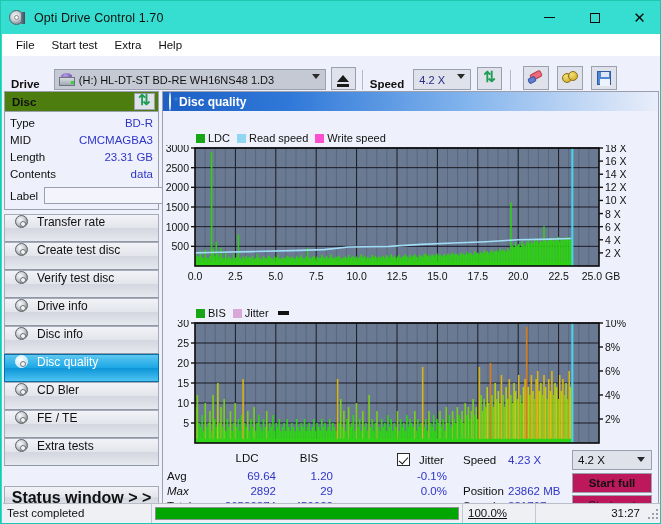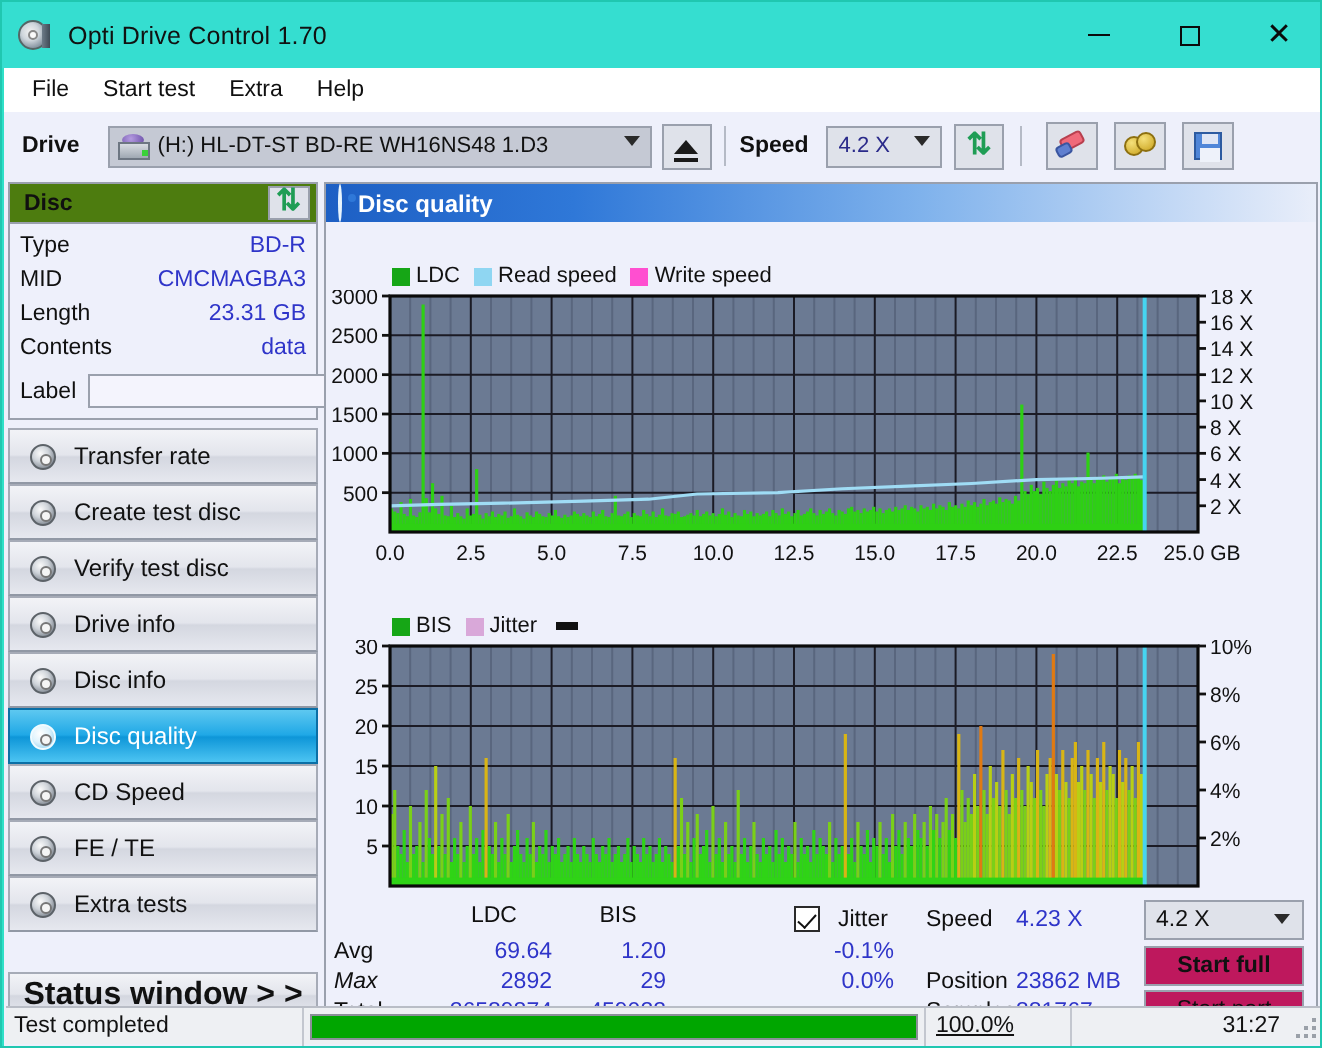--- a/index.html
+++ b/index.html
@@ -64,21 +64,21 @@
     background: #ffffff; display: flex; align-items: center;
   }
   .menu-item {
     font-size: 11.5px; color: #101010; padding: 2px 7px; margin-left: 3px;
   }
   .menu-item:first-child { margin-left: 7px; }
 
   
   .toolbar {
     position: absolute; left: 0; top: 22px; width: 659px; height: 34px;
-    background: #eef0fb; display: flex; align-items: center;
+    background: #eef0fb; display: flex; align-items: flex-end;
   }
   .tb-label { font-size: 11.5px; font-weight: bold; color: #101010; }
   .drive-combo {
     width: 272px; height: 21px; background: #c5c9d4;
     border: 1px solid #9aa0ad; display: flex; align-items: center;
     font-size: 11px; color: #111; position: relative;
   }
   .drive-ico {
     width: 16px; height: 13px; margin-left: 4px; margin-right: 4px;
     position: relative; flex: 0 0 auto;
@@ -159,21 +159,21 @@
     display:flex;align-items:center;justify-content:center;
   }
   .cd-ico{width:13px;height:13px;border-radius:50%;background:radial-gradient(circle at 40% 35%,#fbf8c8,#ddd36a 60%,#b8ad48);border:1px solid #8f8630;position:relative;}
   .cd-ico::after{content:"";position:absolute;left:4.5px;top:4.5px;width:4px;height:4px;border-radius:50%;background:#f7f7e9;border:1px solid #9a9350;}
 
   .navlist { margin-top: 4px; }
   .navbtn {
     width:155px; height:28px; margin-top:0px;
     background: linear-gradient(to bottom,#f2f3f7 0%,#e3e5ec 48%, #d4d7e0 52%, #e6e8ef 100%);
     border:1px solid #a6abb7; border-bottom:1px solid #9198a5;
-    display:flex; align-items:center; font-size:12px; color:#111;
+    display:flex; align-items:flex-start; font-size:12px; color:#111;
   }
   .navbtn.sel {
     background: linear-gradient(to bottom,#5ec8f0 0%, #1fa8e6 48%, #0e96d8 52%, #4cc4f2 100%);
     border:1px solid #0b6fa6; color:#fff;
   }
   .navbtn .ico { width:18px; margin-left:7px; margin-right:7px; display:flex; justify-content:center;}
   .disc-glyph {
     width:13px;height:13px;border-radius:50%;
     background: radial-gradient(circle at 38% 34%, #fafafa 0%, #cfd4da 40%, #8c939c 75%, #5e656d 100%);
     border:1px solid #5c6268; position:relative;
@@ -395,21 +395,21 @@
         <div class="navbtn sel">
           <span class="ico">
               <span class="disc-glyph"></span>
             </span>
           <span>Disc quality</span>
         </div>
         <div class="navbtn">
           <span class="ico">
               <span class="disc-glyph"></span>
             </span>
-          <span>CD Speed</span>
+          <span>CD Bler</span>
         </div>
         <div class="navbtn">
           <span class="ico">
               <span class="disc-glyph"></span>
             </span>
           <span>FE / TE</span>
         </div>
         <div class="navbtn">
           <span class="ico">
               <span class="disc-glyph"></span>

